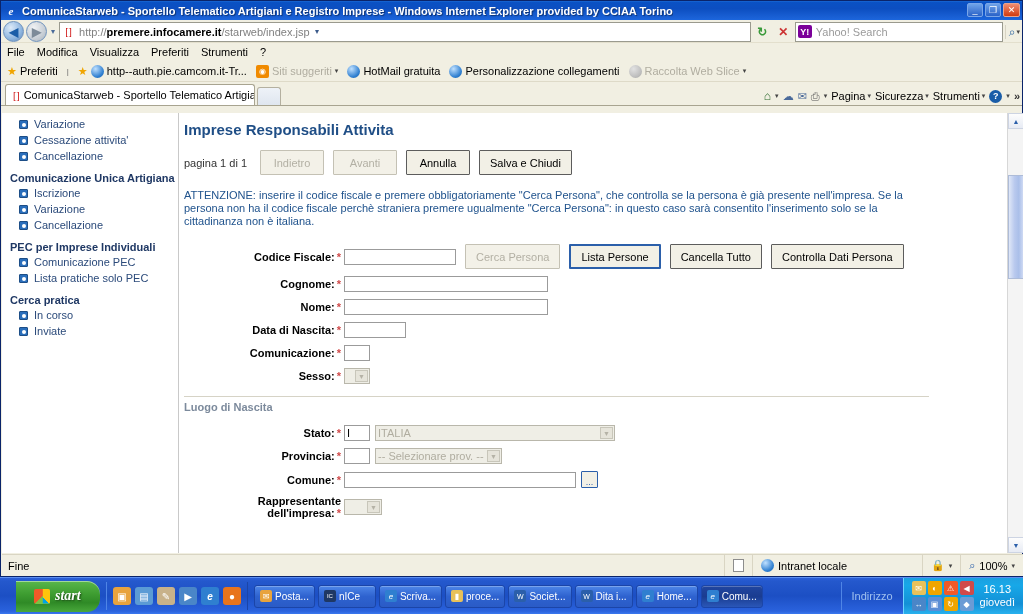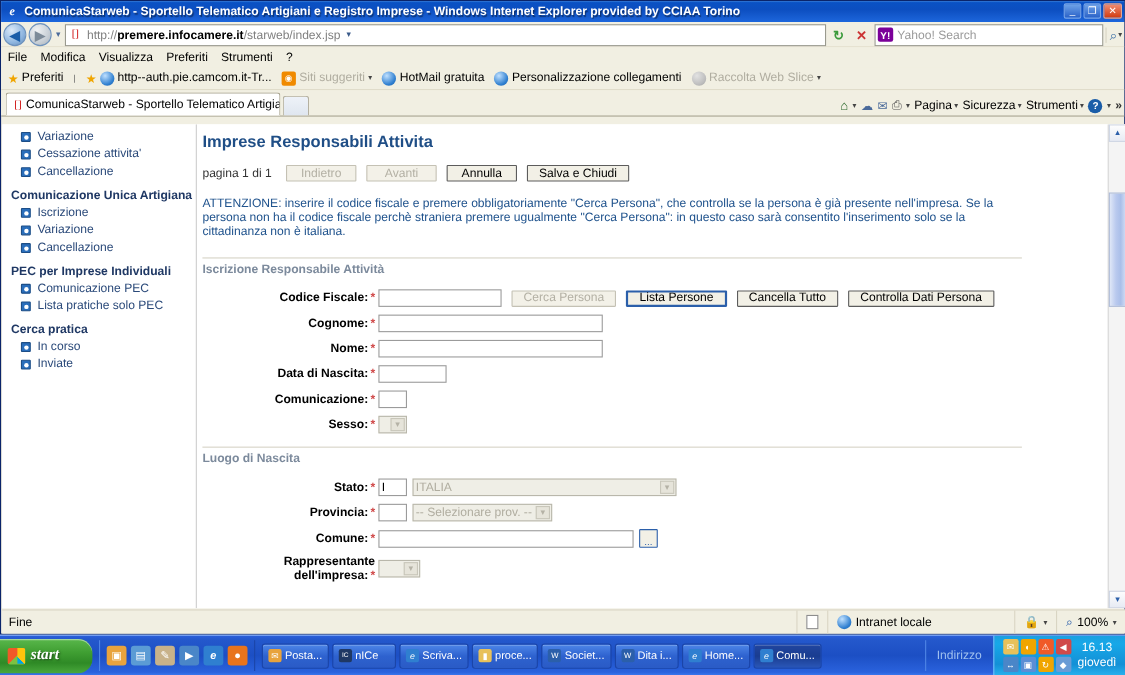--- a/index.html
+++ b/index.html
@@ -181,21 +181,21 @@
     flex: 1 1 auto; padding: 6px 0 0 5px; position: relative; overflow: hidden;
     background:#fff;
   }
   h1.page-title {
     margin: 2px 0 12px 0; font-size: 15px; color: #1f4e86; font-weight: bold;
     font-family:"Liberation Sans", sans-serif;
   }
   .pagerow { display:flex; align-items:center; gap:9px; margin-bottom: 14px; }
   .pagertext { font-size: 11px; color:#333; margin-right: 4px; }
   .btn {
-    min-width: 64px; height: 15px; padding: 0 10px;
+    min-width: 64px; height: 25px; padding: 0 10px;
     background: #f2f0e6; border: 1px solid #5c5c5c;
     font-size: 11px; color:#000; font-family:"Liberation Sans", sans-serif;
     display:flex;align-items:center;justify-content:center;
     border-radius: 1px; white-space: nowrap;
   }
   .btn.disabled { color: #b3b0a4; border-color:#c4c1b4; background:#f3f1e8; }
   .btn.focused { border: 2px solid #2b5faa; }
   .btn.wide { min-width: 90px; }
 
   .notice {
@@ -283,24 +283,24 @@
   .lock-ico { font-size:11px; color:#777; }
 
   
   #taskbar {
     position:absolute; left:0; top:577px; width:1023px; height:37px;
     background: linear-gradient(to bottom,#2b5fd9 0%,#2458cc 9%,#1c4fc4 50%,#2a62dd 92%,#3a78ef 100%);
     display:flex; align-items:center;
     border-top: 1px solid #5b8ef0;
   }
   .startbtn {
-    width: 84px; height: 31px; margin: 0 6px 0 0;
+    width: 84px; height: 31px; margin: 0 6px 0 16px;
     background: linear-gradient(to bottom,#59b74b 0%,#3f9e32 40%,#2f8a26 70%,#49a83c 100%);
     border-radius: 0 13px 13px 0;
-    display:flex; align-items:center; gap:5px; padding-left:7px;
+    display:flex; align-items:center; gap:5px; padding-left:18px;
     box-shadow: inset 0 1px 0 rgba(255,255,255,.45);
   }
   .startflag {
     width:16px;height:15px;
     background:
       linear-gradient(to bottom right,#f05a28 0 50%, #7cc242 50% 100%);
     border-radius: 2px; position:relative; overflow:hidden;
   }
   .startflag::after{
     content:""; position:absolute; inset:0;
@@ -512,23 +512,20 @@
       <div class="pagerow">
         <span class="pagertext">pagina 1 di 1</span>
         <div class="btn disabled">Indietro</div>
         <div class="btn disabled">Avanti</div>
         <div class="btn">Annulla</div>
         <div class="btn wide">Salva e Chiudi</div>
       </div>
 
       <div class="notice">ATTENZIONE: inserire il codice fiscale e premere obbligatoriamente "Cerca Persona", che controlla se la persona è già presente nell'impresa. Se la persona non ha il codice fiscale perchè straniera premere ugualmente "Cerca Persona": in questo caso sarà consentito l'inserimento solo se la cittadinanza non è italiana.</div>
 
-      <div class="section-head">
-        <span class="sh-text">Iscrizione Responsabile Attività</span>
-      </div>
 
       <div class="frow">
         <div class="flabel"><span>Codice Fiscale:</span><span class="req">*</span></div>
         <input class="txt cf" value="" style="">
         <div class="btnrow">
           <div class="btn disabled">Cerca Persona</div>
           <div class="btn focused">Lista Persone</div>
           <div class="btn">Cancella Tutto</div>
           <div class="btn wide">Controlla Dati Persona</div>
         </div>

